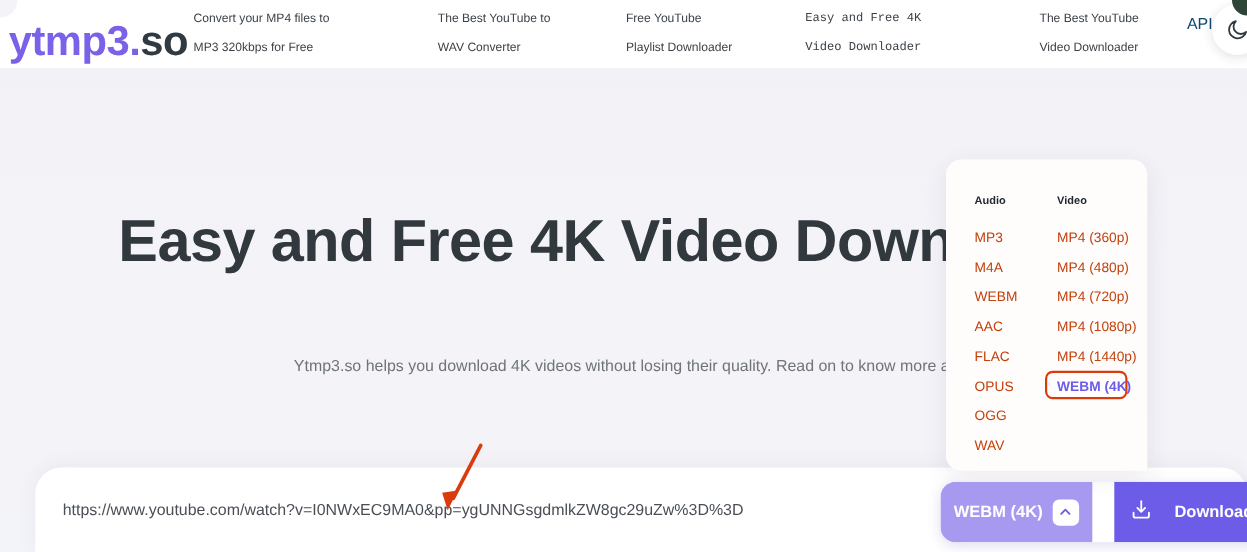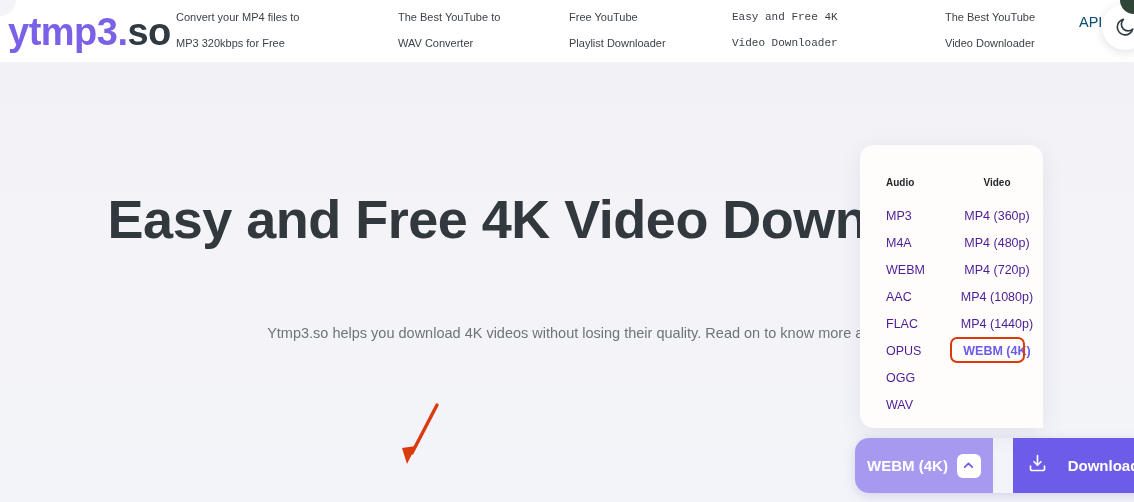--- a/index.html
+++ b/index.html
@@ -21,21 +21,21 @@
     position: absolute;
     top: 0; left: 0;
     width: 1134px; height: 62px;
     background: #ffffff;
     display: flex;
     align-items: flex-start;
     z-index: 40;
   }
   #logo {
     position: absolute;
-    left: 8px; top: 10px;
+    left: 8px; top: 16px;
     font-size: 38px;
     font-weight: 700;
     letter-spacing: -0.5px;
     white-space: nowrap;
     line-height: 44px;
   }
   #logo .lg-main { color: #7b61e8; }
   #logo .lg-dot  { color: #7b61e8; }
   #logo .lg-so   { color: #2f3a42; }
 
@@ -106,31 +106,31 @@
     position: absolute;
     left: 860px; top: 145px;
     width: 183px; height: 283px;
     background: #fffdfc;
     border-radius: 14px 14px 0 14px;
     box-shadow: 0 6px 22px rgba(60,60,90,0.09);
     z-index: 25;
   }
   .fp-col { position: absolute; top: 30px; }
   #fp-col-audio { left: 26px; width: 72px; }
-  #fp-col-video { left: 95px; width: 84px; text-align: center; }
+  #fp-col-video { left: 101px; width: 84px; }
   .fp-head {
     font-size: 10px;
     font-weight: 700;
     color: #23282d;
     margin-bottom: 17px;
     line-height: 16px;
   }
   .fp-opt {
     font-size: 12.5px;
-    color: #4c1d95;
+    color: #c2410c;
     line-height: 16px;
     margin-bottom: 11px;
     white-space: nowrap;
   }
   .fp-opt.sel {
     color: #6c5ce7;
     font-weight: 700;
   }
   #sel-highlight {
     position: absolute;
@@ -301,20 +301,23 @@
       <div class="fp-opt">MP4 (480p)</div>
       <div class="fp-opt">MP4 (720p)</div>
       <div class="fp-opt">MP4 (1080p)</div>
       <div class="fp-opt">MP4 (1440p)</div>
       <div class="fp-opt sel">WEBM (4K)</div>
     </div>
   </div>
 
   <div id="sel-highlight"></div>
 
+  <div id="input-card">
+    <input id="url-input" type="text" value="https://www.youtube.com/watch?v=I0NWxEC9MA0&amp;pp=ygUNNGsgdmlkZW8gc29uZw%3D%3D" style="">
+  </div>
 
   <div id="action-group">
 
     <div id="format-button">
       <span id="format-button-label">WEBM (4K)</span>
       <span id="format-chevron">
         <svg width="13" height="13" viewBox="0 0 24 24" fill="none" stroke="#6c5ce7" stroke-width="3.2" stroke-linecap="round" stroke-linejoin="round">
           <polyline points="5,15 12,8 19,15"></polyline>
         </svg>
       </span>

